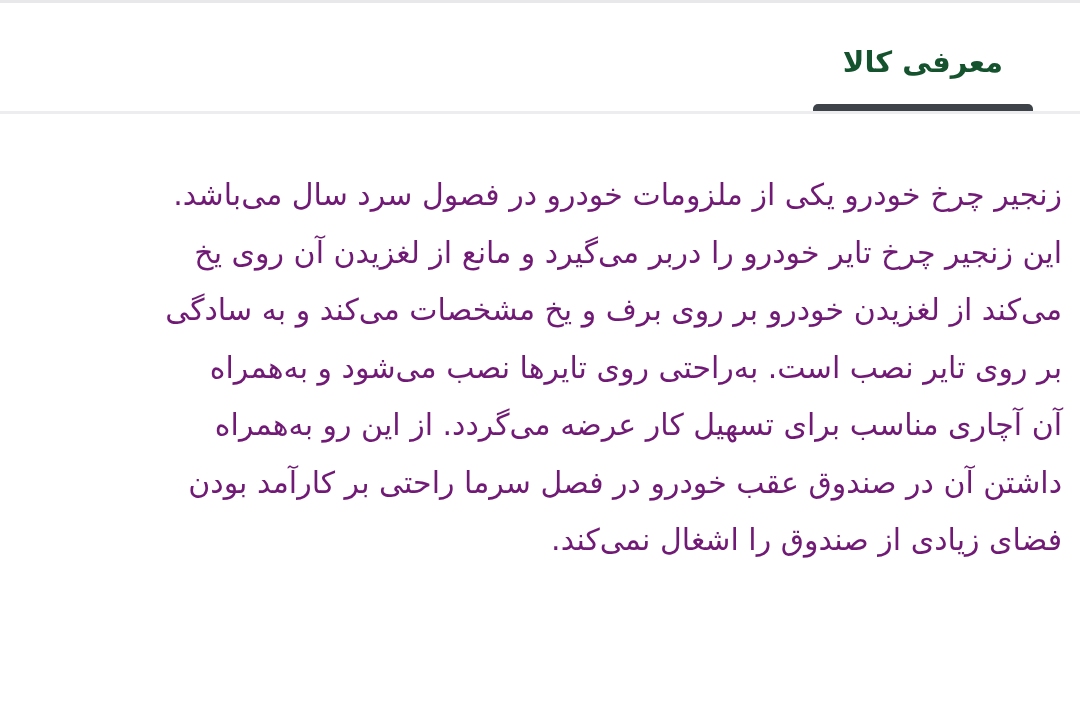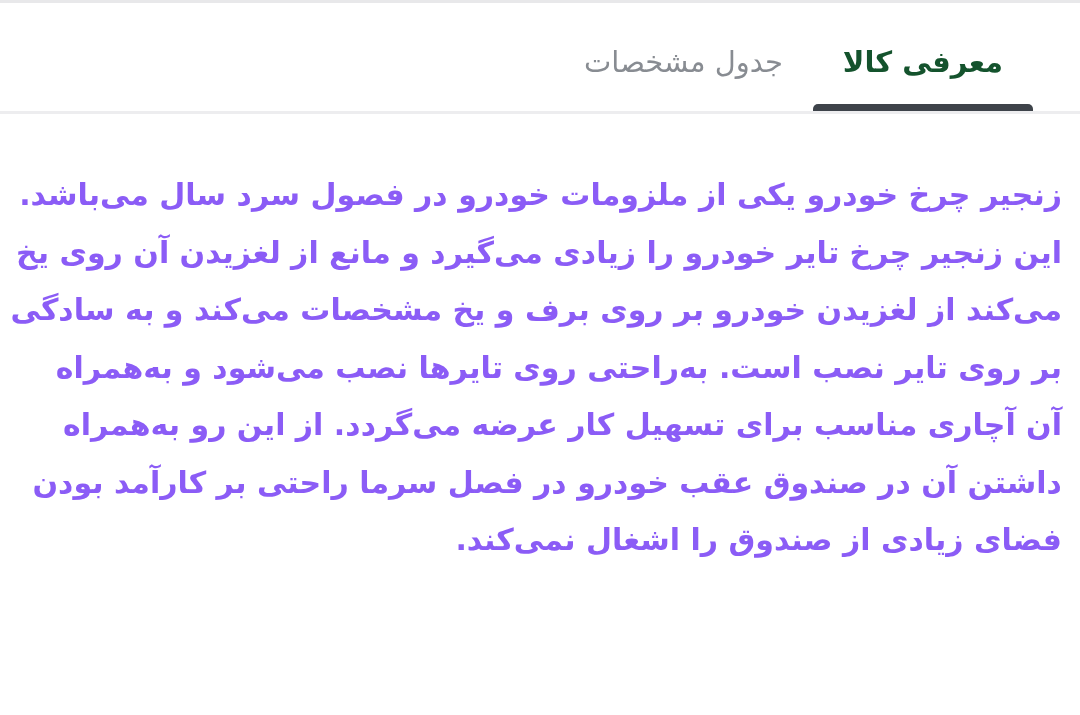--- a/index.html
+++ b/index.html
@@ -50,45 +50,42 @@
     background: #3e434a;
     border-radius: 5px 5px 0 0;
   }
   
   .content {
     padding: 52px 18px 0 40px;
     direction: rtl;
   }
   .content .line {
     font-size: 30px;
-    font-weight: 700;
+    font-weight: 400;
     line-height: 57.5px;
-    color: #8b5cf6;
+    color: #701a75;
     text-align: right;
     white-space: nowrap;
   }
 </style>
 </head>
 <body>
 
 <div class="page">
 
   <div class="tabbar">
     <div class="tab tab--active">
       <span>معرفی کالا</span>
       <div class="tab-indicator"></div>
     </div>
-    <div class="tab tab--inactive">
-      <span>جدول مشخصات</span>
-    </div>
   </div>
 
   <div class="content">
     <div class="line">زنجیر چرخ خودرو یکی از ملزومات خودرو در فصول سرد سال می‌باشد.</div>
-    <div class="line">این زنجیر چرخ تایر خودرو را زیادی می‌گیرد و مانع از لغزیدن آن روی یخ</div>
+    <div class="line">این زنجیر چرخ تایر خودرو را دربر می‌گیرد و مانع از لغزیدن آن روی یخ</div>
     <div class="line">می‌کند از لغزیدن خودرو بر روی برف و یخ مشخصات می‌کند و به سادگی</div>
     <div class="line">بر روی تایر نصب است. به‌راحتی روی تایرها نصب می‌شود و به‌همراه</div>
     <div class="line">آن آچاری مناسب برای تسهیل کار عرضه می‌گردد. از این رو به‌همراه</div>
     <div class="line">داشتن آن در صندوق عقب خودرو در فصل سرما راحتی بر کارآمد بودن</div>
     <div class="line">فضای زیادی از صندوق را اشغال نمی‌کند.</div>
   </div>
 
 </div>
 
 </body></html>

